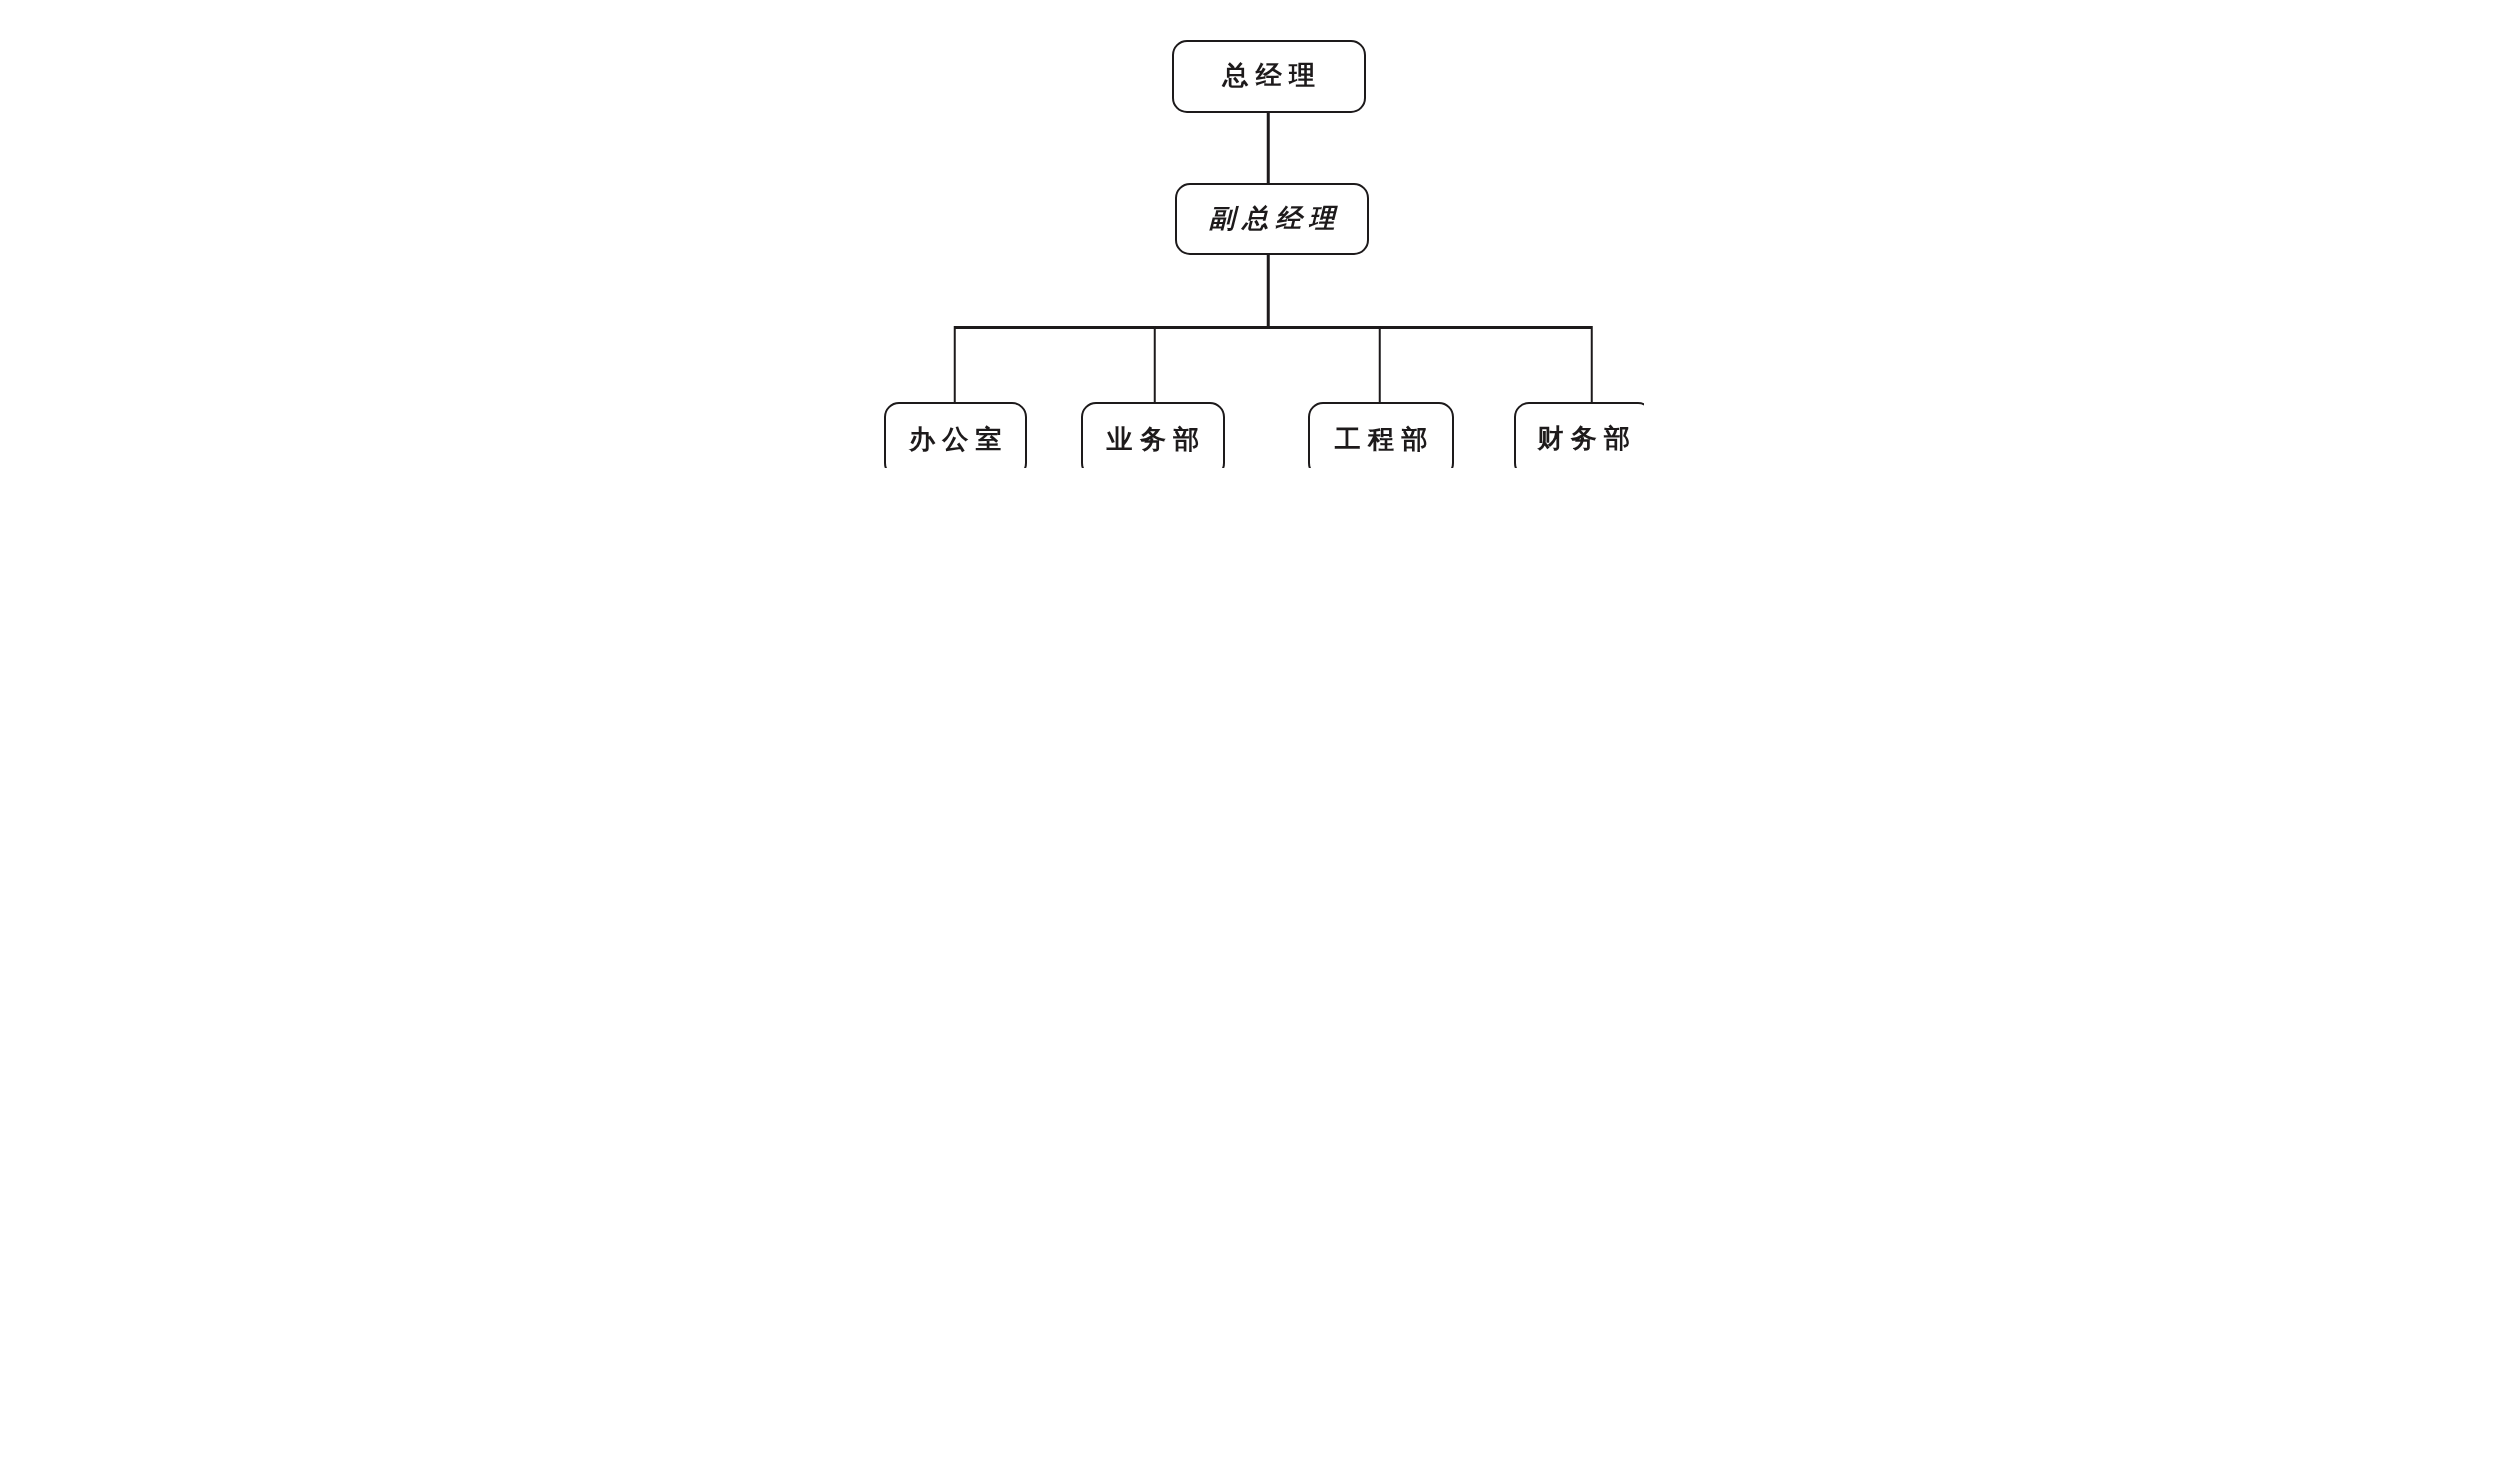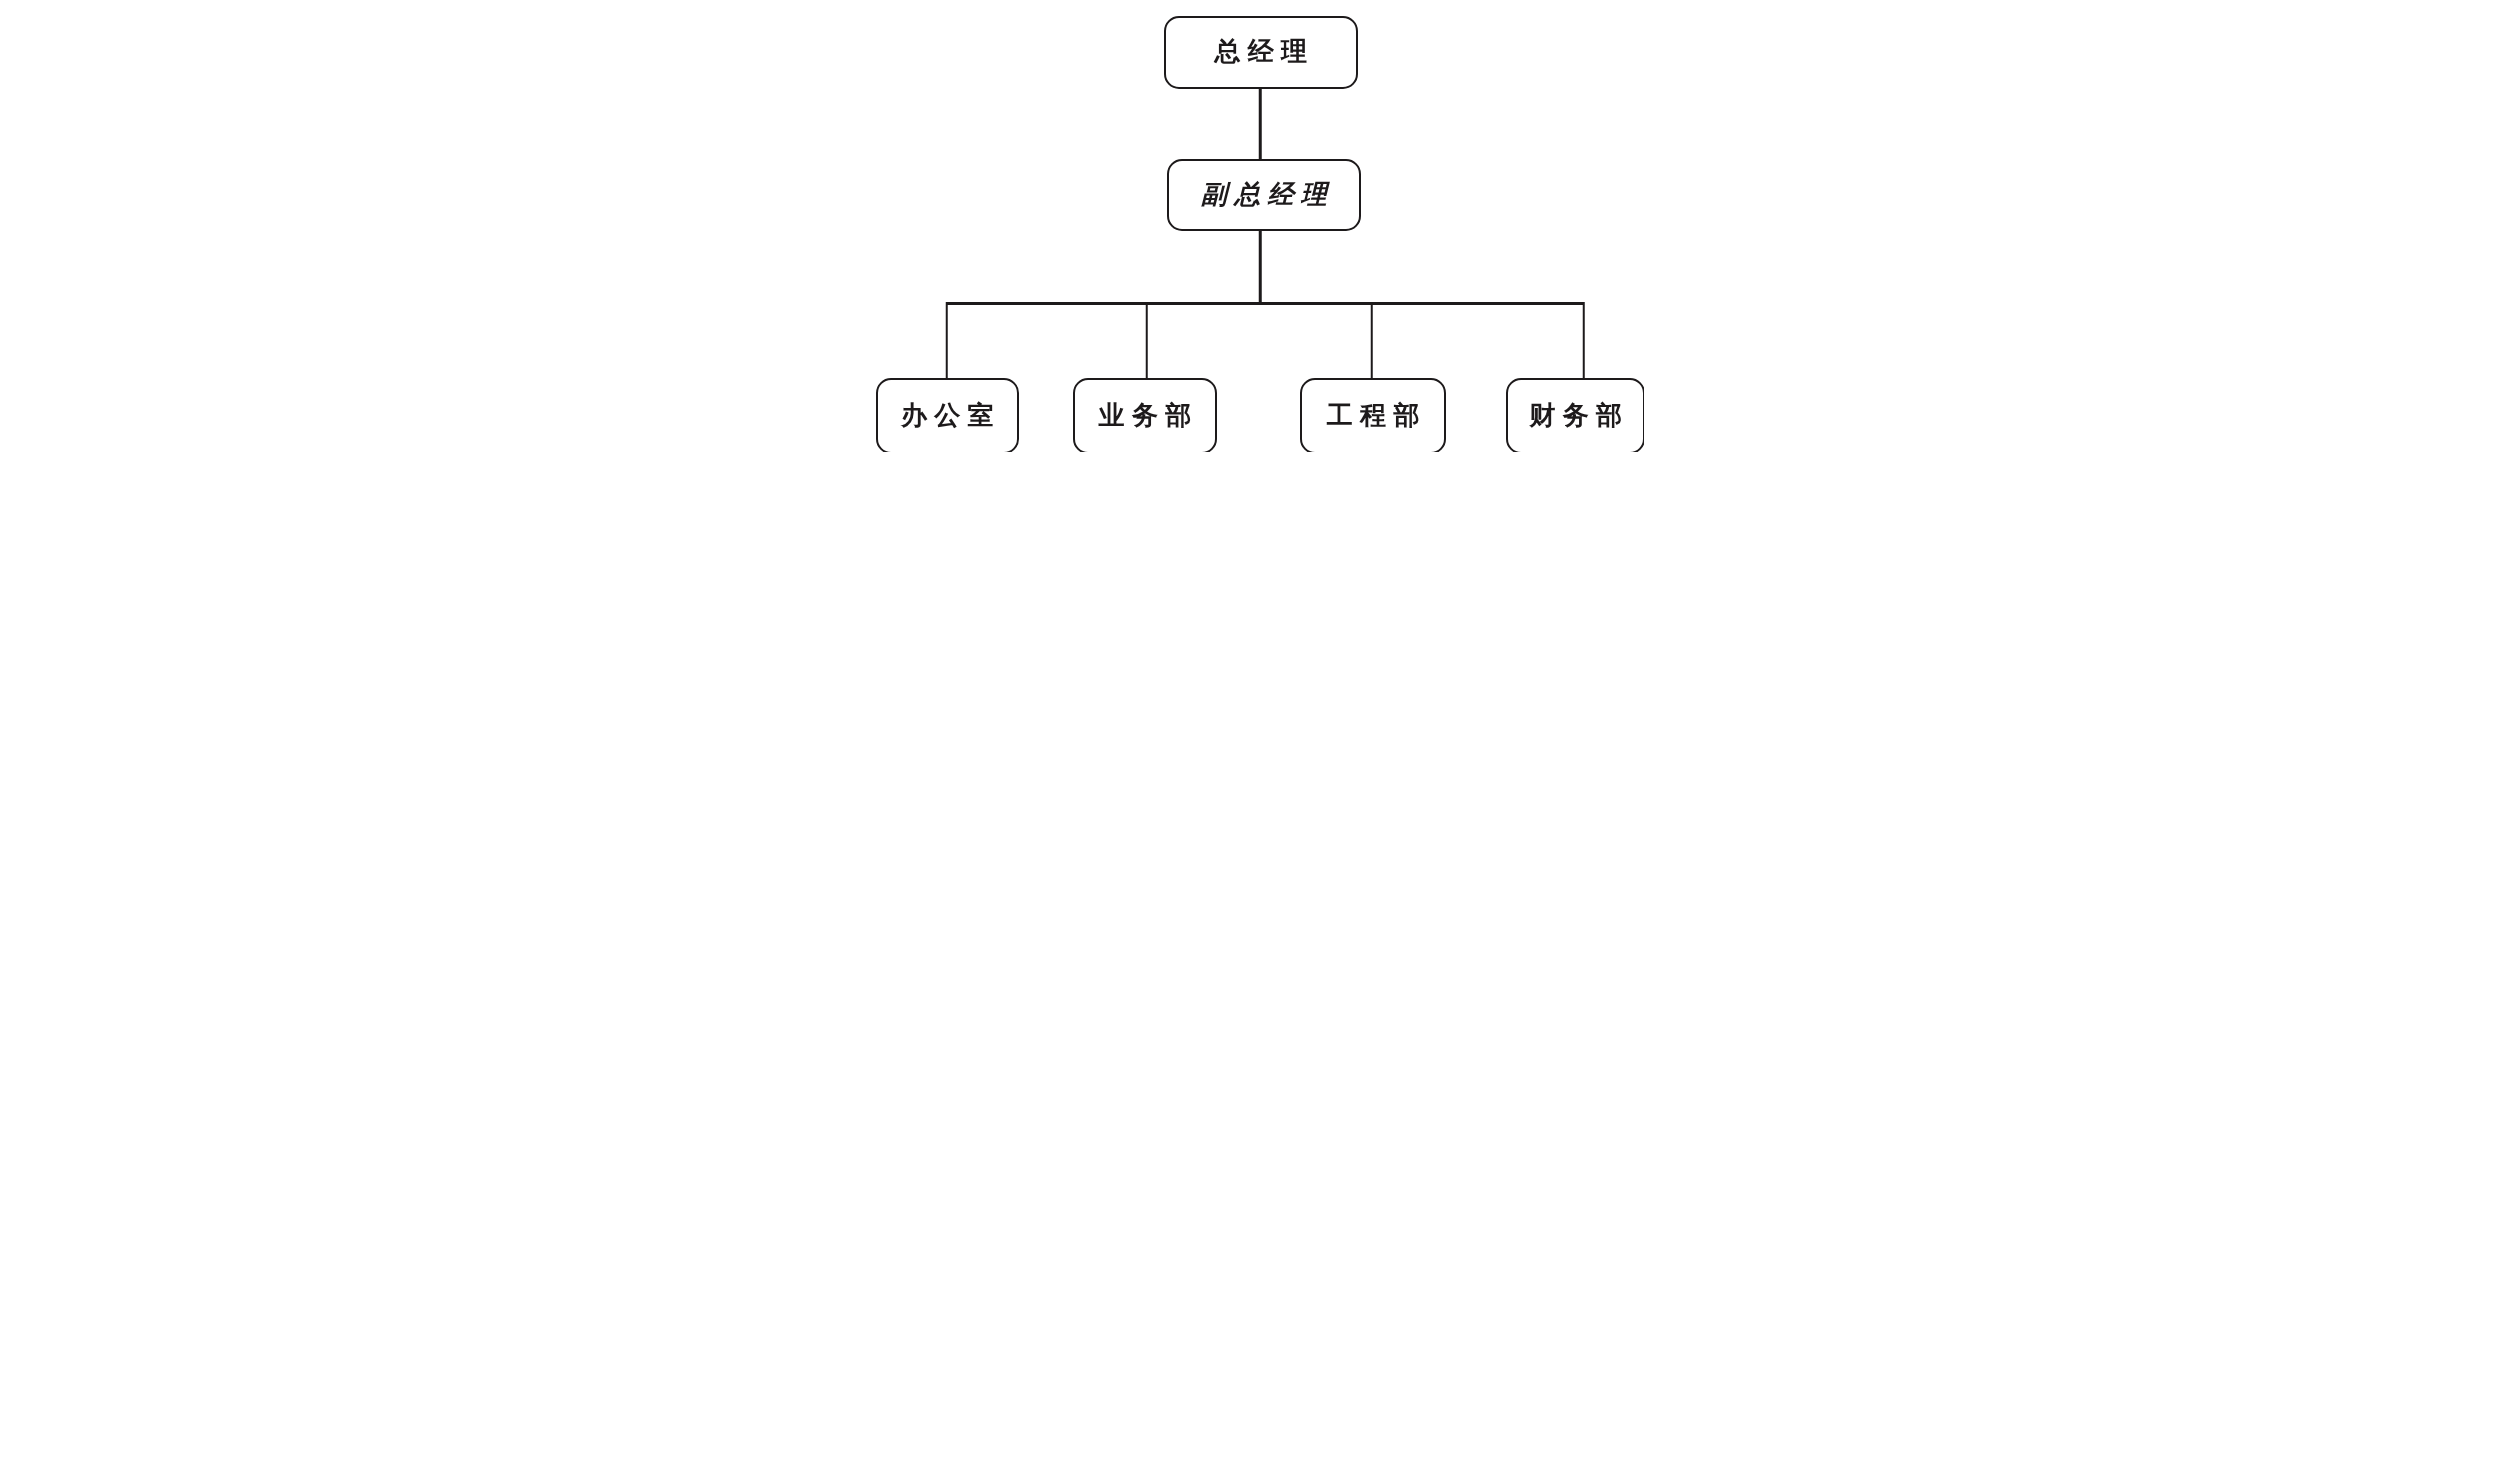--- a/index.html
+++ b/index.html
@@ -1,19 +1,19 @@
 <!DOCTYPE html>
 <html style="font-size:8px"><head>
 <meta charset="utf-8">
 <style>
   :root{
     --ink:#1d1a1b;
     --paper:#ffffff;
   }
-  *{margin:4px;padding:0;box-sizing:border-box;}
+  *{margin:12px;padding:0;box-sizing:border-box;}
   html,body{
     background:var(--paper);
     font-family:"Liberation Serif","DejaVu Serif",serif;
   }
   .canvas{
     position:relative;
     width:775px;
     height:444px;
     margin:0 auto;
     background:var(--paper);
@@ -36,21 +36,21 @@
     letter-spacing:0.28em;
     padding-left:0.28em; 
     white-space:nowrap;
     line-height:1;
   }
   .n-gm  {left:37.6%; top:0.9%;  width:25.0%; height:16.4%;}
   .n-dgm {left:38.0%; top:33.0%; width:25.0%; height:16.3%;font-style:italic;}
   .n-d1  {left:0.4%;  top:82.5%; width:18.5%; height:17.0%;}
   .n-d2  {left:25.9%; top:82.5%; width:18.5%; height:17.0%;}
   .n-d3  {left:55.2%; top:82.5%; width:18.8%; height:17.0%;}
-  .n-d4  {left:81.8%; top:82.5%; width:17.9%; height:17.0%;}
+  .n-d4  {left:81.8%; top:82.5%; width:17.9%; height:17.0%;font-family:Liberation Mono, monospace;}
   
   .vline{
     position:absolute;
     width:2.5px;
     background:var(--ink);
     transform:translateX(-50%);
   }
   .hline{
     position:absolute;
     height:3px;

